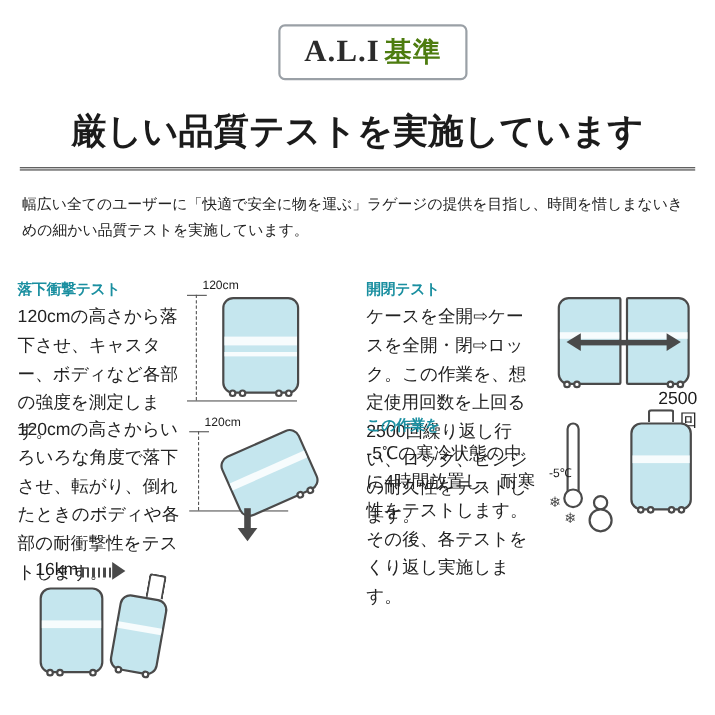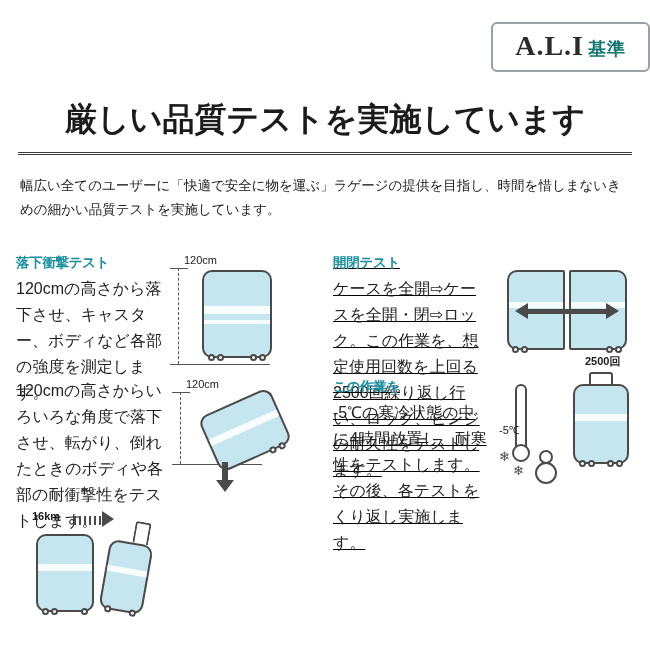--- a/index.html
+++ b/index.html
@@ -13,40 +13,40 @@
     position: relative;
     width: 650px; height: 650px;
     background: #ffffff;
     overflow: hidden;
   }
 
   
   .logo-wrap {
     position: absolute;
     top: 22px; left: 0; right: 0;
-    display: flex; justify-content: flex-end; align-items: center; padding-left: 28px;
+    display: flex; justify-content: center; align-items: center; padding-left: 28px;
   }
   .logo-box {
     border: 2px solid #9aa0a6;
     border-radius: 6px;
     padding: 6px 22px 8px 22px;
     display: flex; align-items: baseline; gap: 4px;
     background: #fff;
   }
   .logo-ali {
     font-family: "Liberation Serif", serif;
     font-size: 28px;
     font-weight: bold;
     letter-spacing: 1px;
     color: #2b2b2b;
   }
   .logo-kijun {
-    font-size: 18px;
+    font-size: 25px;
     font-weight: bold;
-    color: #0f766e;
+    color: #4d7c0f;
     letter-spacing: 1px;
   }
 
   .headline {
     position: absolute;
     top: 98px; left: 0; right: 0;
     text-align: center;
     font-size: 32px;
     font-weight: bold;
     color: #1b1b1b;
@@ -83,21 +83,21 @@
   .cell {
     position: relative;
     display: flex;
     padding: 0 4px;
   }
   .txtcol {
     width: 152px;
     flex: 0 0 152px;
     padding-right: 4px;
   }
-  .cell.right .txtcol { width: 160px; flex: 0 0 160px; text-decoration: underline; }
+  .cell.right .txtcol { width: 160px; flex: 0 0 160px; }
   .figcol {
     position: relative;
     flex: 1 1 auto;
     text-align: right;
   }
   .test-title {
     color: #1a8fa0;
     font-weight: bold;
     font-size: 13.5px;
     margin: 0 0 4px 0;
@@ -206,22 +206,22 @@
     border-radius: 50%;
     background: #fff;
   }
   .arr-body { position: absolute; background: #4a4a4a; }
   .arr-head {
     position: absolute;
     width: 0; height: 0;
   }
   .dbl-label {
     position: absolute;
-    font-size: 11px;
-    font-weight: bold;
+    font-size: 16px;
+    font-weight: normal;
     color: #1b1b1b;
   }
   .hatch {
     position: absolute;
     background: repeating-linear-gradient(to right, #4a4a4a 0 2px, transparent 2px 5px);
   }
 </style>
 </head>
 <body>
 

